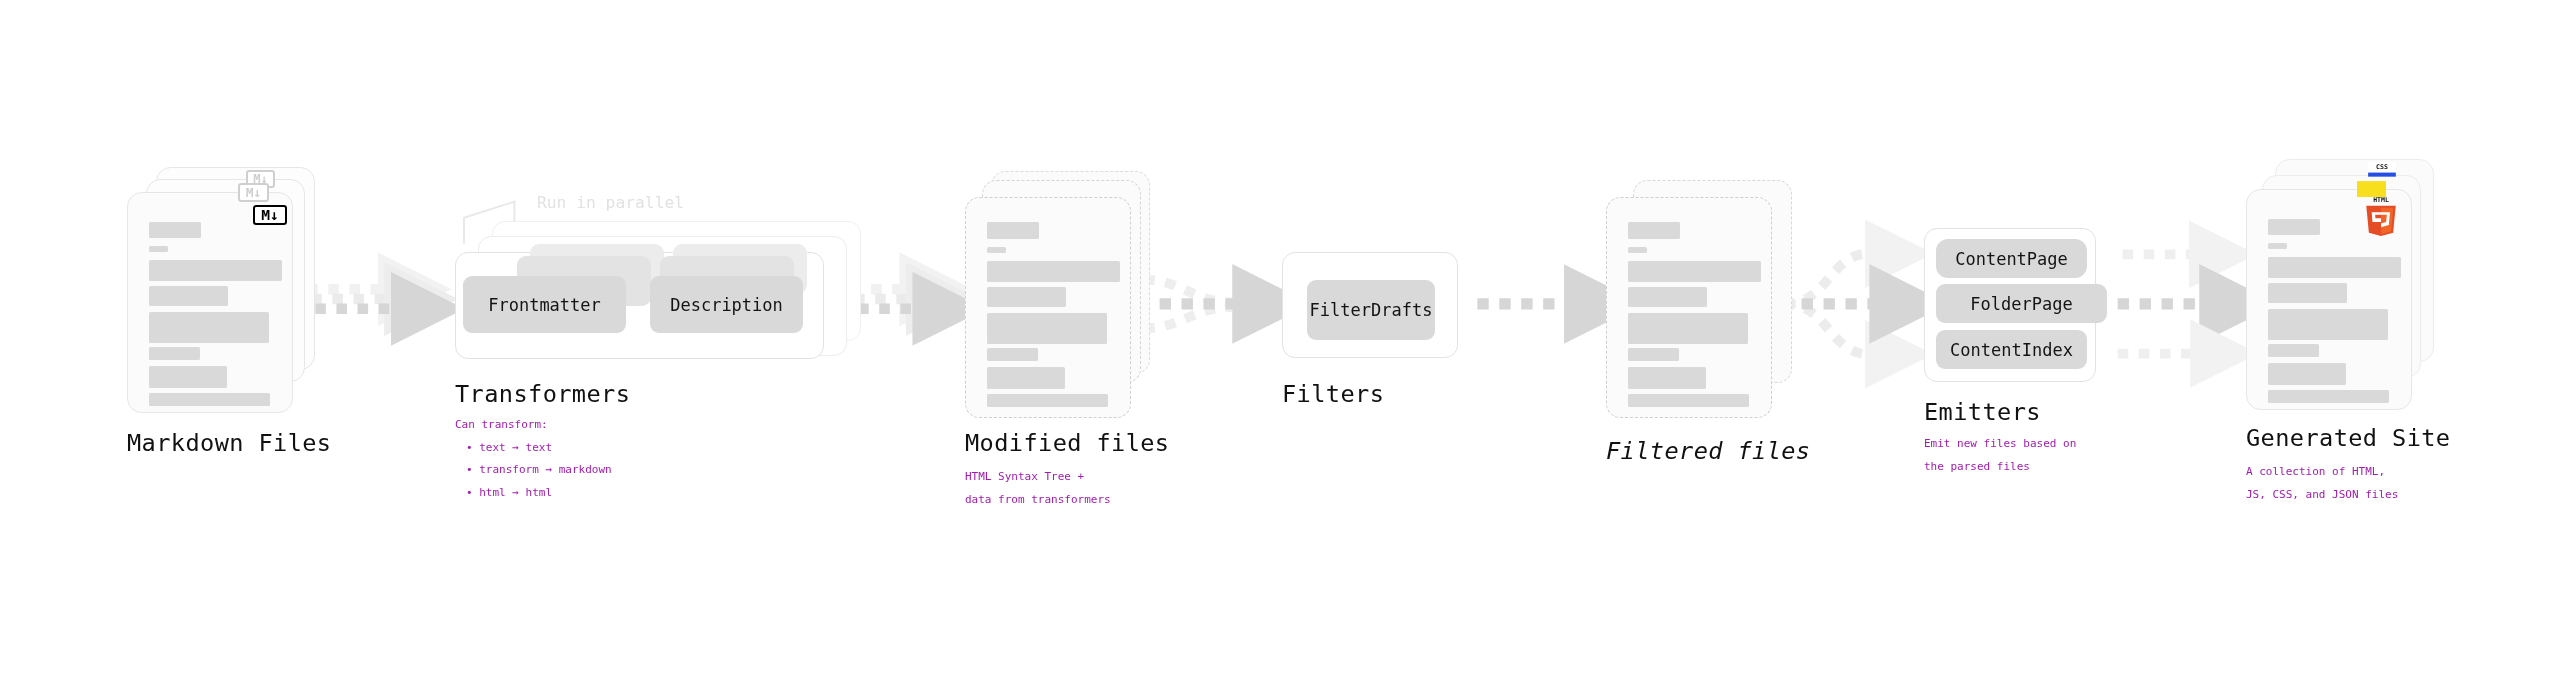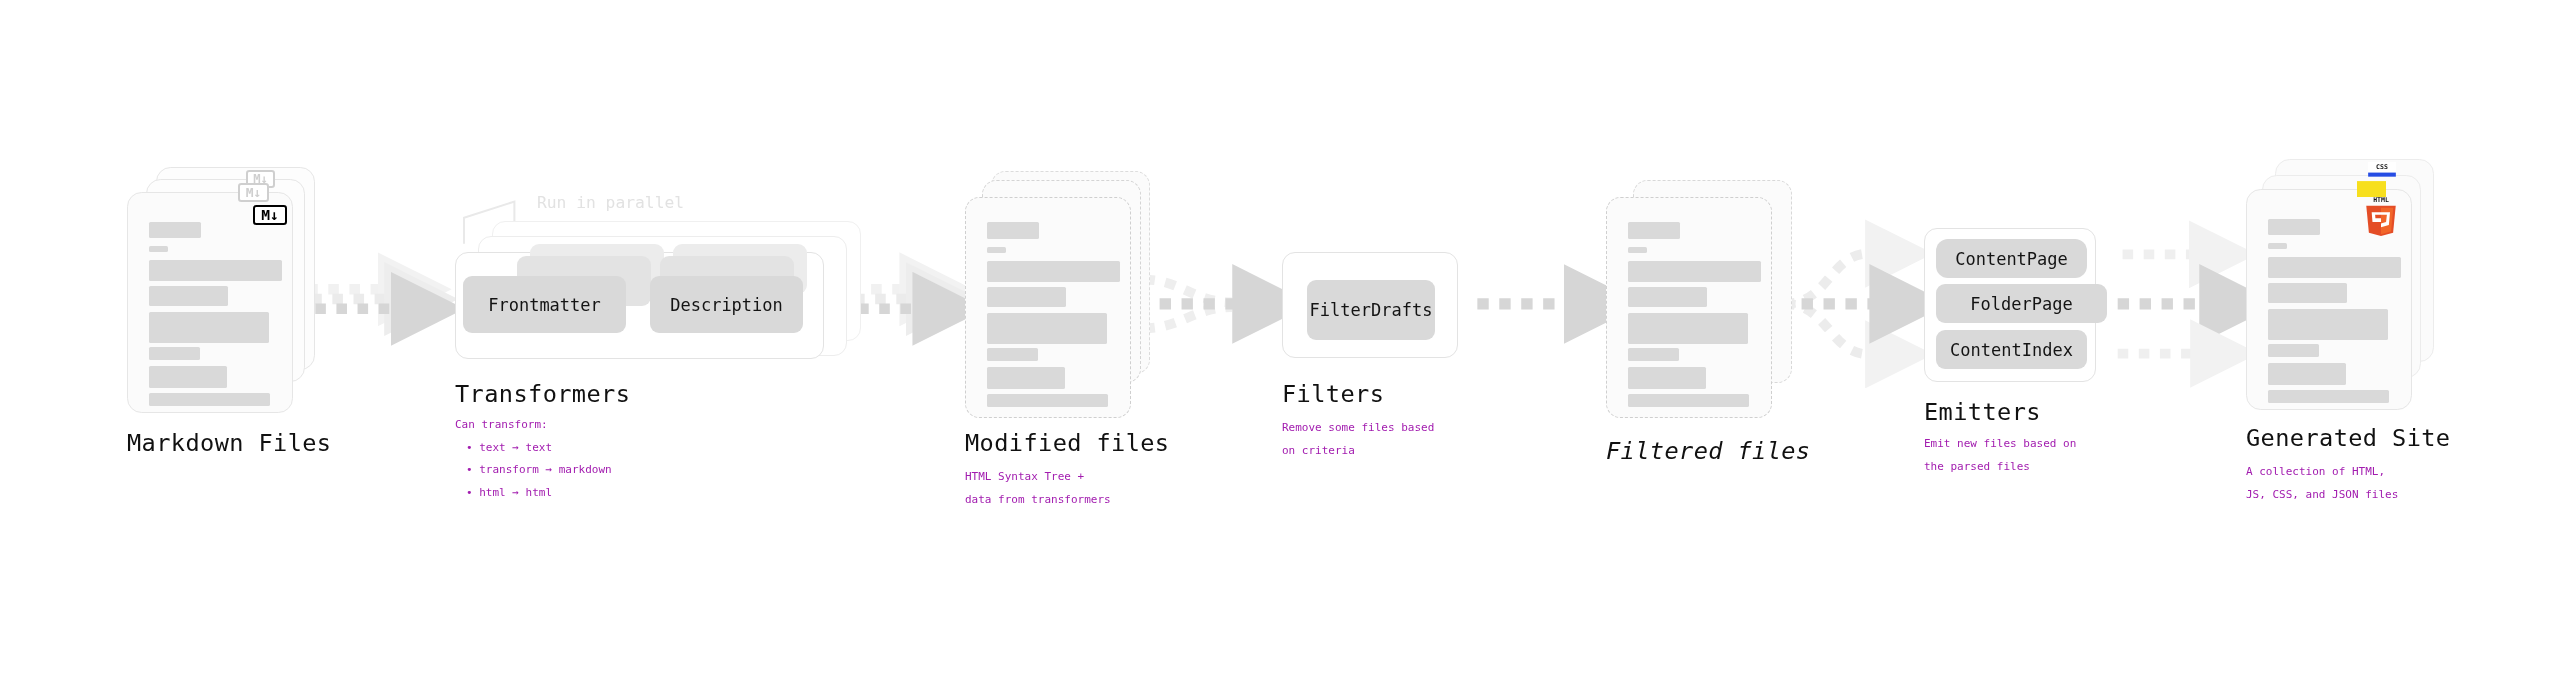--- a/index.html
+++ b/index.html
@@ -207,22 +207,20 @@
   </div>
   <div class="title" style="left:965px; top:429px;">Modified files</div>
   <div class="subtitle" style="left:965px; top:465px;">HTML Syntax Tree +
 data from transformers</div>
 
   <div>
     <div class="proc-box" style="left:1282px; top:252px; width:176px; height:106px;"></div>
     <div class="chip" style="left:1307px; top:280px; width:128px; height:60px;">FilterDrafts</div>
   </div>
   <div class="title" style="left:1282px; top:380px;">Filters</div>
-  <div class="subtitle" style="left:1282px; top:416px;">Remove some files based
-on criteria</div>
 
   <div class="doc-stack">
     <div class="doc-card dashed abs" style="left:1633px; top:180px; width:159px; height:203px; border-color:#d8d8d8;"></div>
     <div class="doc-card dashed abs" style="left:1606px; top:197px; width:166px; height:221px;">
       <div class="skel" style="left:21px; top:24.4px; width:52px; height:16.3px;"></div>
       <div class="skel" style="left:21px; top:49px; width:18.7px; height:5.7px;"></div>
       <div class="skel" style="left:21px; top:63px; width:133px; height:21px;"></div>
       <div class="skel" style="left:21px; top:89px; width:79px; height:20.3px;"></div>
       <div class="skel" style="left:21px; top:115px; width:120px; height:31px;"></div>
       <div class="skel" style="left:21px; top:150px; width:51px; height:13px;"></div>

